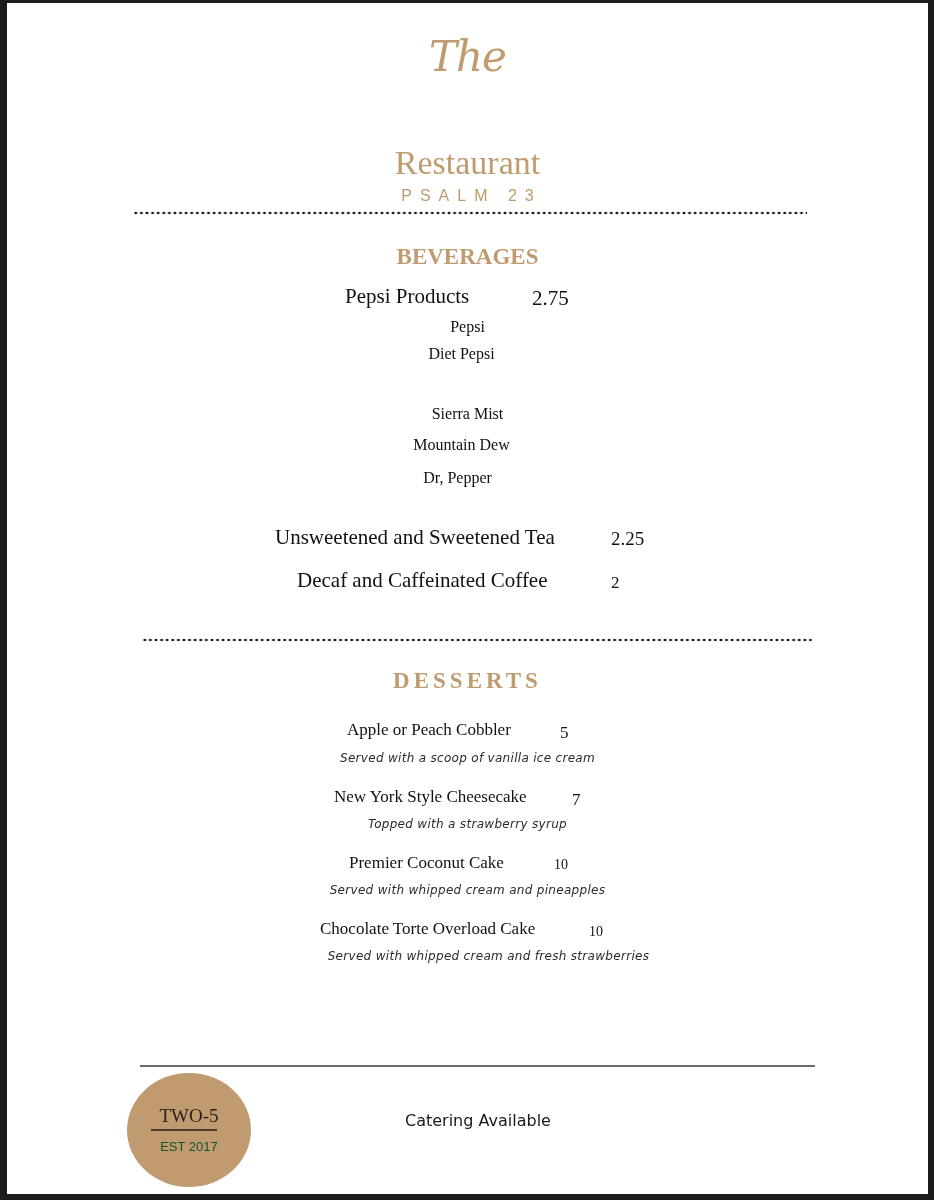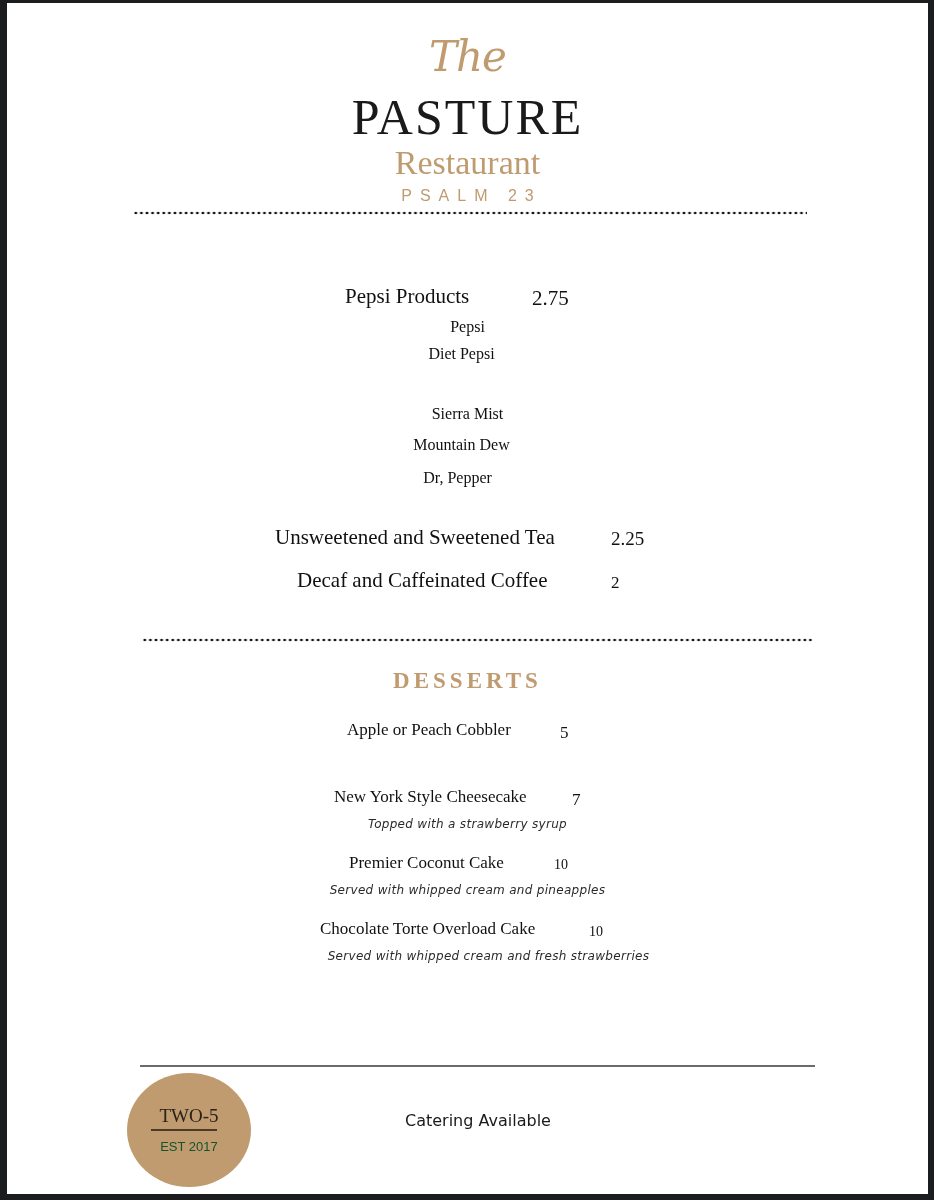--- a/index.html
+++ b/index.html
@@ -80,26 +80,26 @@
     left: 398px; top: 1108px;
     font-family: "DejaVu Sans", sans-serif; font-size: 16px; line-height: 20px; color: #1a1a1a;
   }
 </style>
 </head>
 <body>
 
 <div class="page">
 
   <div class="abs center gold the">The</div>
-  <div class="abs center title">PASTURE</div>
   <div class="abs center gold subtitle">Restaurant</div>
   <div class="abs center gold psalm">PSALM 23</div>
 
   <div class="abs dots" style="left:126px; width:674px; top:208px;"></div>
 
+  <div class="abs center gold section-title" style="top:240px;">BEVERAGES</div>
 
   <div class="abs bev-head" style="left:338px; top:280px;text-align:right;">Pepsi Products</div>
   <div class="abs bev-head" style="left:525px; top:282px;text-align:right;">2.75</div>
 
   <div class="abs center sub-item" style="top:314px;">Pepsi</div>
   <div class="abs center sub-item" style="top:341px; left:-6px;">Diet Pepsi</div>
   <div class="abs center sub-item" style="top:401px;">Sierra Mist</div>
   <div class="abs center sub-item" style="top:432px; left:-6px;">Mountain Dew</div>
   <div class="abs center sub-item" style="top:465px; left:-10px;">Dr, Pepper</div>
 
@@ -108,20 +108,21 @@
 
   <div class="abs bev-head" style="left:290px; top:564px;">Decaf and Caffeinated Coffee</div>
   <div class="abs bev-head" style="left:604px; top:567px; font-size:17px;">2</div>
 
   <div class="abs dots" style="left:135px; width:670px; top:635px;"></div>
 
   <div class="abs center gold section-title" style="top:664px; letter-spacing:4px;">DESSERTS</div>
 
   <div class="abs dessert-name" style="left:340px; top:716px;">Apple or Peach Cobbler</div>
   <div class="abs dessert-name" style="left:553px; top:719px;">5</div>
+  <div class="abs center dessert-desc" style="top:747px;">Served with a scoop of vanilla ice cream</div>
 
   <div class="abs dessert-name" style="left:327px; top:783px;">New York Style Cheesecake</div>
   <div class="abs dessert-name" style="left:565px; top:786px;">7</div>
   <div class="abs center dessert-desc" style="top:813px;">Topped with a strawberry syrup</div>
 
   <div class="abs dessert-name" style="left:342px; top:849px;">Premier Coconut Cake</div>
   <div class="abs dessert-name" style="left:547px; top:851px; font-size:14px;">10</div>
   <div class="abs center dessert-desc" style="top:879px;">Served with whipped cream and pineapples</div>
 
   <div class="abs dessert-name" style="left:313px; top:915px;">Chocolate Torte Overload Cake</div>

